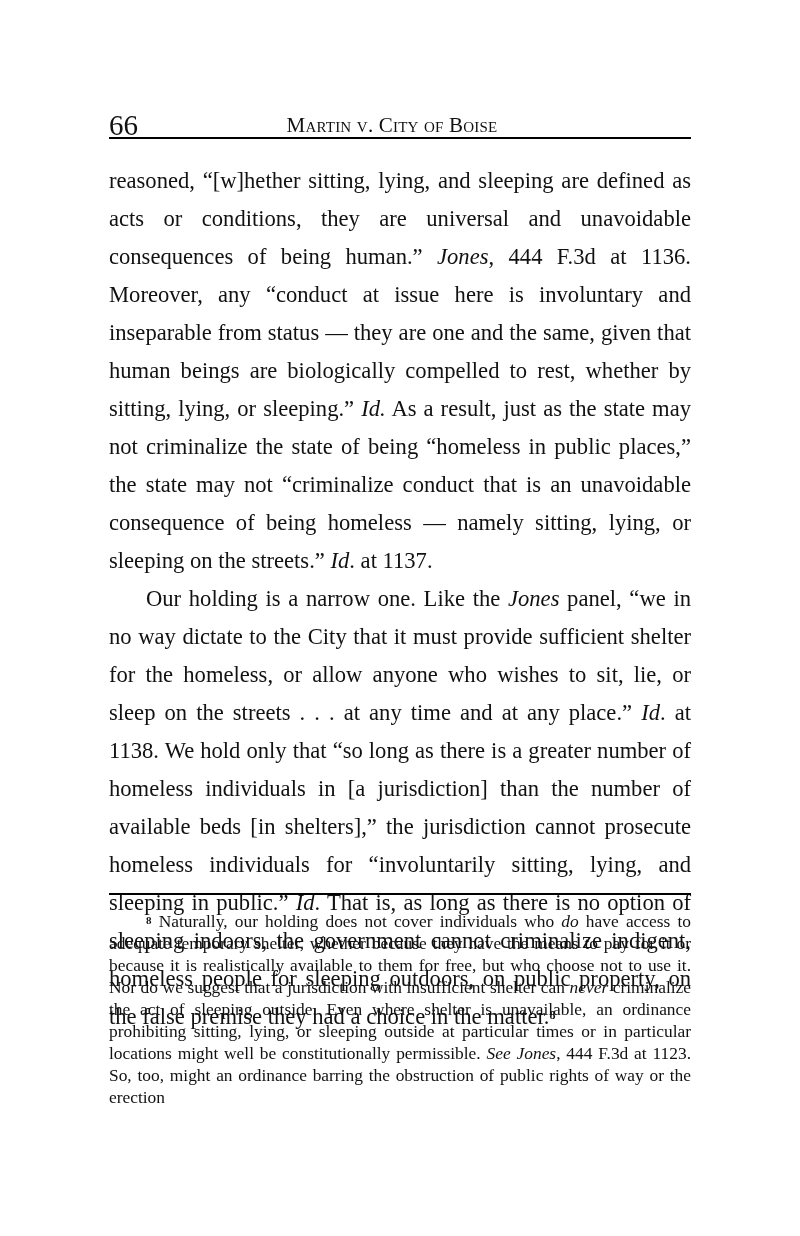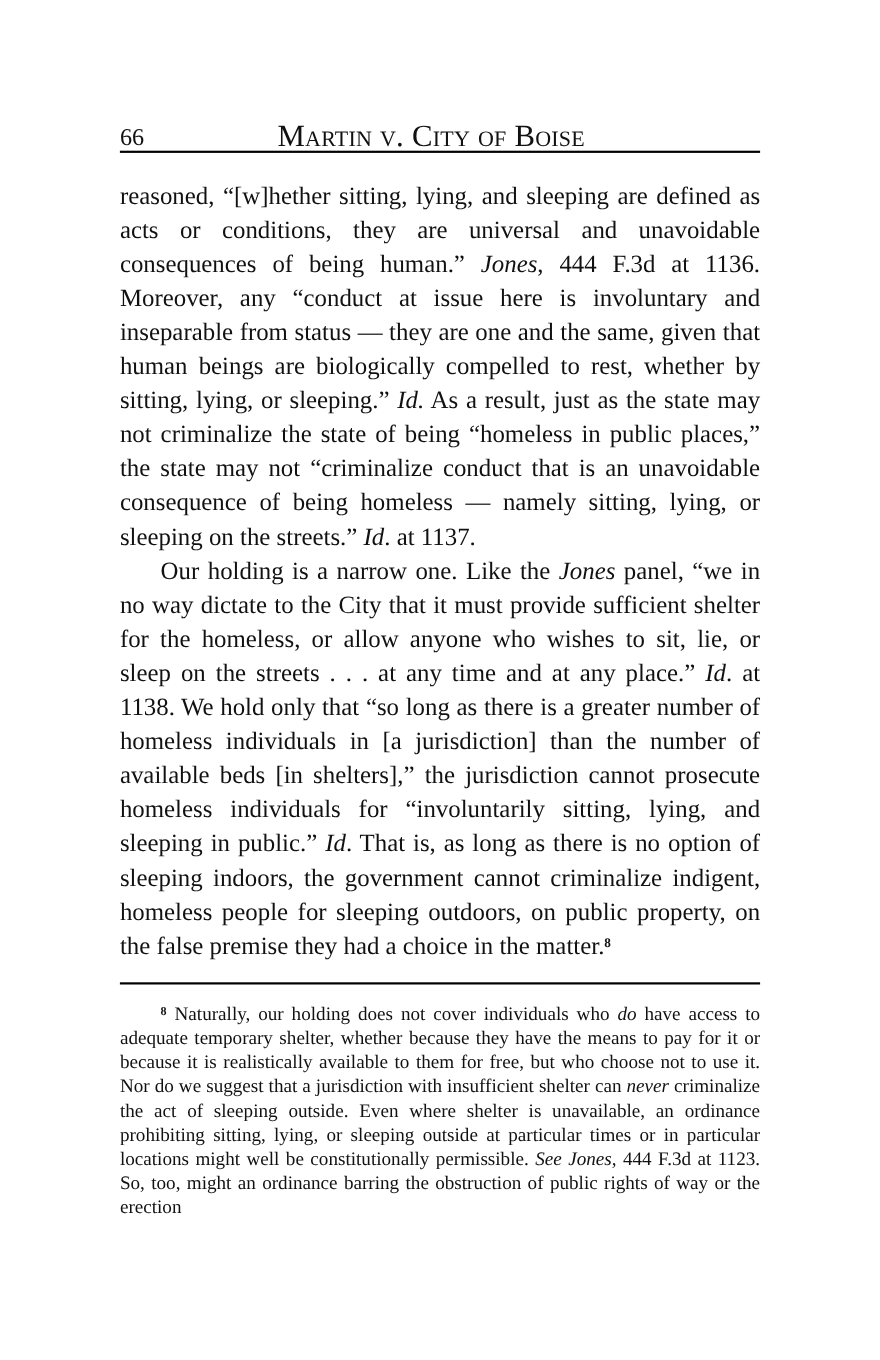--- a/index.html
+++ b/index.html
@@ -1,25 +1,25 @@
 <!DOCTYPE html>
 <html><head>
 <meta charset="utf-8">
 <style>
   html, body { margin: 0; padding: 0; background: #ffffff; }
   body { width: 800px; height: 1236px; position: relative; overflow: hidden;
          font-family: "Liberation Serif", "DejaVu Serif", serif; color: #111; }
   .page { position: absolute; left: 109px; top: 0; width: 582px; }
   .running-head { position: absolute; top: 113px; left: 0; width: 582px; height: 24px;
                   border-bottom: 2px solid #000; }
-  .page-num { position: absolute; left: 0; top: 0; font-size: 22px; line-height: 24px; }
+  .page-num { position: absolute; left: 0; top: 0; font-size: 29px; line-height: 24px; }
   .case-title { position: absolute; left: 0; right: 16px; top: 0; text-align: center;
-                font-size: 28px; line-height: 24px; font-variant: small-caps; letter-spacing: 0.2px; }
+                font-size: 21px; line-height: 24px; font-variant: small-caps; letter-spacing: 0.2px; }
   .body-text { position: absolute; top: 162px; left: 0; width: 582px;
-               font-size: 22.6px; line-height: 31px; text-align: justify; }
+               font-size: 22.6px; line-height: 38px; text-align: justify; }
   .body-text p { margin: 0; }
   .body-text p + p { text-indent: 37px; }
   sup.fn-ref { font-size: 12px; font-weight: bold; vertical-align: top; position: relative; top: -2px; }
   .fn-rule { position: absolute; top: 893px; left: 0; width: 582px; height: 0; border-top: 2px solid #000; }
   .footnote { position: absolute; top: 910px; left: 0; width: 582px;
               font-size: 17.4px; line-height: 22px; text-align: justify; text-indent: 37px; }
   .footnote sup { font-size: 11px; font-weight: bold; vertical-align: top; position: relative; top: -1px; }
   i { font-style: italic; }
 </style>
 </head>

